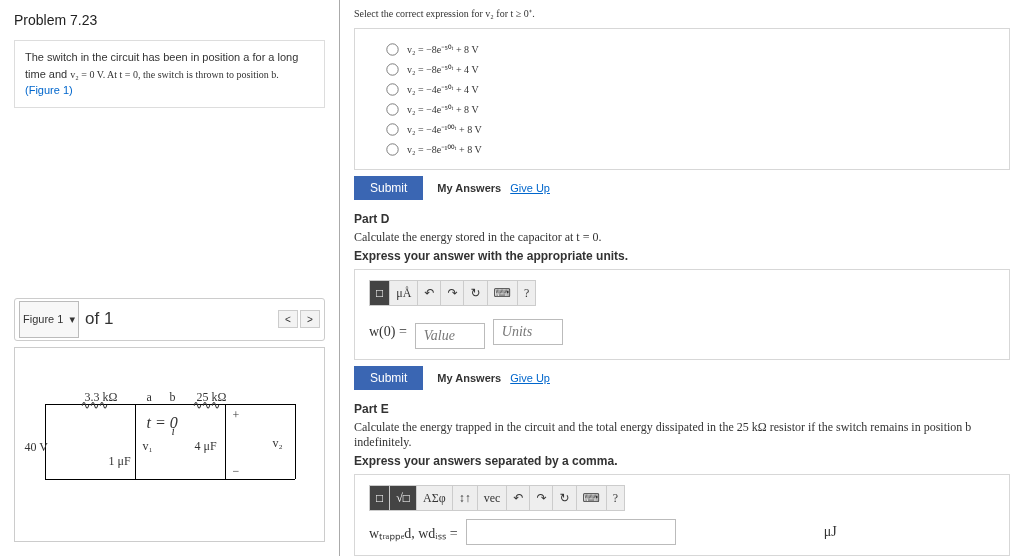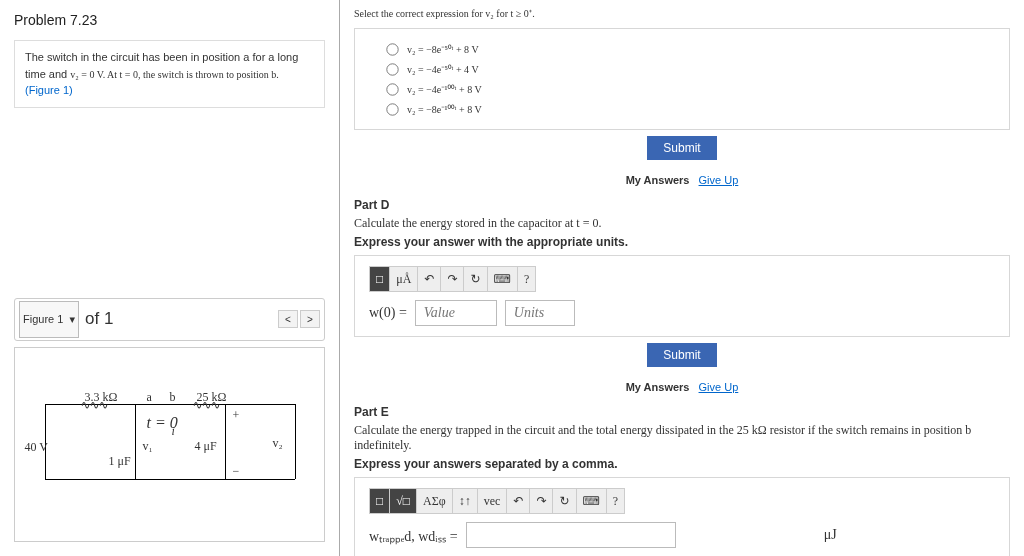--- a/index.html
+++ b/index.html
@@ -15,21 +15,21 @@
   .figure-nav { margin-left:auto; display:flex; gap:2px;}
   .nav-btn { width:20px; height:18px; border:1px solid #ccc; background:#f3f3f3; font-size:10px; display:flex; align-items:center; justify-content:center; cursor:pointer;}
   .figure-area { border:1px solid #ccc; margin: 0 14px 14px; flex:1; display:flex; align-items:center; justify-content:center; padding: 10px 6px; }
   .circuit { width: 290px; height: 120px; position: relative; }
   .right-panel { flex:1; padding: 6px 14px 0 14px; overflow:hidden; }
   .question-prompt { font-size: 12px; margin-bottom: 8px; }
   .options-box { border:1px solid #d7d7d7; padding: 10px 31px; margin-bottom: 6px; }
   .opt-row { display:flex; align-items:center; gap:8px; padding:3px 0; font-size:12px; }
   .opt-row input[type=radio]{ transform: scale(0.95); }
   .math { font-family: 'Times New Roman', serif; font-size: 10px; }
-  .submit-row { display:flex; align-items:center; gap:14px; margin: 6px 0 12px; flex-direction: column; }
+  .submit-row { display:flex; align-items:center; gap:14px; margin: 6px 0 12px; }
   .btn-submit { background:#3a66b3; color:#fff; border:none; padding:5px 16px; font-size:12px; cursor:pointer; }
   .ans-links { font-size:11px; }
   .ans-links .my { color:#333; font-weight:bold; margin-right:6px; }
   .ans-links .gu { color:#0066cc; text-decoration:underline; cursor:pointer;}
   .part-label { font-weight:bold; font-size:12px; margin-bottom:4px; }
   .part-text { font-size:12px; margin-bottom:4px; }
   .part-bold { font-weight:bold; font-size:12px; margin-bottom:6px; }
   .answer-box { border:1px solid #d7d7d7; padding:10px 14px; margin: 4px 0 6px; }
   .toolbar { display:inline-flex; align-items:center; background:#eee; border:1px solid #ccc; height:26px; margin-bottom:8px; }
   .toolbar .tb { padding:0 6px; height:100%; display:flex; align-items:center; font-size:12px; border-right:1px solid #ccc; cursor:pointer; font-family:'Times New Roman',serif; }
@@ -99,21 +99,29 @@
 
   <div class="right-panel">
     <div class="question-prompt math">Select the correct expression for v₂ for t ≥ 0⁺.</div>
     <div class="options-box">
       <label class="opt-row">
           <input type="radio" name="pc" style="">
           <span class="math">v₂ = −8e⁻⁵⁰ᵗ + 8 V</span>
         </label>
       <label class="opt-row">
           <input type="radio" name="pc" style="">
+          <span class="math">v₂ = −8e⁻⁵⁰ᵗ + 4 V</span>
+        </label>
+      <label class="opt-row">
+          <input type="radio" name="pc" style="">
           <span class="math">v₂ = −4e⁻⁵⁰ᵗ + 4 V</span>
+        </label>
+      <label class="opt-row">
+          <input type="radio" name="pc" style="">
+          <span class="math">v₂ = −4e⁻⁵⁰ᵗ + 8 V</span>
         </label>
       <label class="opt-row">
           <input type="radio" name="pc" style="">
           <span class="math">v₂ = −4e⁻¹⁰⁰ᵗ + 8 V</span>
         </label>
       <label class="opt-row">
           <input type="radio" name="pc" style="">
           <span class="math">v₂ = −8e⁻¹⁰⁰ᵗ + 8 V</span>
         </label>
     </div>
@@ -133,21 +141,21 @@
         <div class="tb dark">□</div>
         <div class="tb">μÅ</div>
         <div class="tb">↶</div>
         <div class="tb">↷</div>
         <div class="tb">↻</div>
         <div class="tb">⌨</div>
         <div class="tb">?</div>
       </div>
       <div class="value-row">
         <span>w(0) =</span>
-        <div class="value-input" style="width:82px;">Value</div>
+        <div class="value-input" style="width:70px;margin-top:9px;">Value</div>
         <div class="units-input" style="width:70px;">Units</div>
       </div>
     </div>
     <div class="submit-row">
       <button class="btn-submit">Submit</button>
       <span class="ans-links">
         <span class="my">My Answers</span>
         <span class="gu">Give Up</span>
       </span>
     </div>

